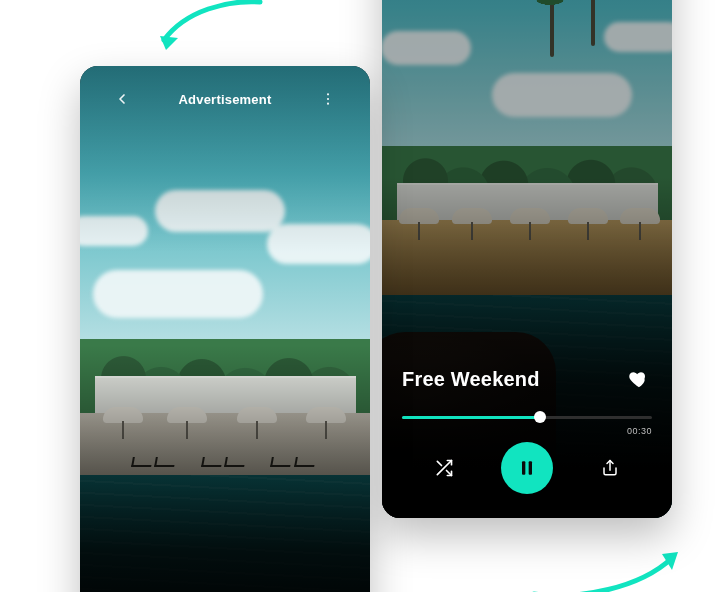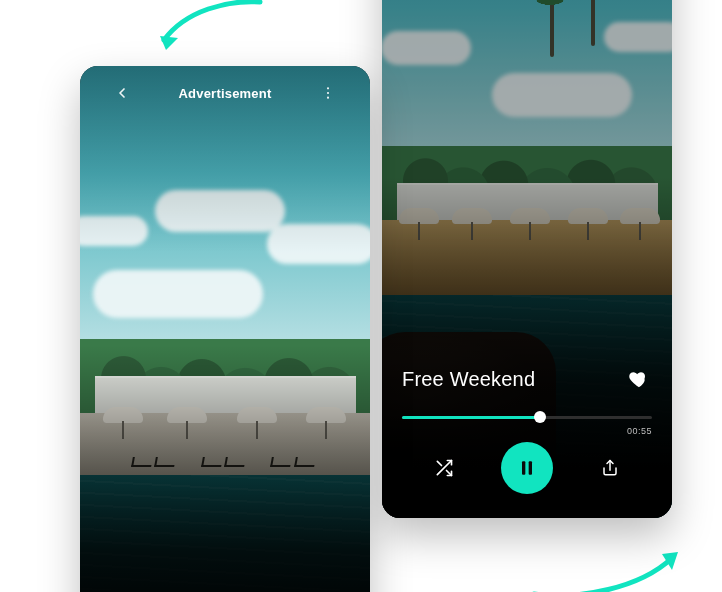--- a/index.html
+++ b/index.html
@@ -43,29 +43,29 @@
   .umbrella, .chair { position:absolute; }
   .umbrella { top:55%; width:40px; height:28px; }
   .umbrella .cap { width:40px; height:16px; background:#efece2; border-radius:20px 20px 6px 6px; }
   .umbrella .pole{ position:absolute; left:19px; top:14px; width:2px; height:18px; background:#6a675e; }
   .chair { top:63%; width:20px; height:10px; border-bottom:2px solid #26251f; border-left:2px solid #26251f; transform: skewX(-10deg); }
 
   .dim-top    { position:absolute; inset:0; background: linear-gradient(rgba(0,0,0,.35), rgba(0,0,0,0) 30%); }
   .dim-bottom { position:absolute; inset:0; background: linear-gradient(rgba(0,0,0,0) 45%, rgba(0,0,0,.85) 78%, #000 92%); }
   .dim-all    { position:absolute; inset:0; background: rgba(0,0,0,.30); }
 
-  .hdr { position:absolute; left:0; right:0; top:14px; height:26px; display:flex; align-items:center; justify-content:space-between; padding:0 31px; }
+  .hdr { position:absolute; left:0; right:0; top:20px; height:26px; display:flex; align-items:center; justify-content:space-between; padding:0 31px; }
   .hdr .title { font-size:13px; font-weight:700; letter-spacing:.2px; }
   .iconbtn { width:26px; height:26px; display:flex; align-items:center; justify-content:center; color:#fff; }
   .iconbtn.small { width:22px; height:22px; opacity:.92; }
 
   .info { position:absolute; left:20px; right:20px; }
   .phone-b .info { bottom: 94px; }
   .row { display:flex; align-items:center; justify-content:space-between; }
-  .title-lg { font-size:20px; font-weight:400; letter-spacing:.2px; }
+  .title-lg { font-size:20px; font-weight:700; letter-spacing:.2px; }
   .sub { font-size:12px; font-weight:500; color:#d9d9d9; margin-top:4px; }
 
   .scrubber { position:relative; margin-top:18px; height:14px; }
   .track { position:absolute; left:0; right:0; top:6px; height:3px; background:#2f2f2f; border-radius:3px; }
   .fill  { position:absolute; left:0; top:6px; height:3px; background:#11e4c0; border-radius:3px; }
   .thumb { position:absolute; top:1px; width:12px; height:12px; border-radius:50%; background:#fff; transform:translateX(-50%); }
   .dur   { position:absolute; right:0; top:16px; font-size:9px; color:#bfbfbf; letter-spacing:.5px; }
 
   .controls { position:absolute; left:0; right:0; bottom:24px; display:flex; align-items:center; justify-content:center; gap:44px; }
   .bigbtn { width:52px; height:52px; border-radius:50%; background:#11e4c0; display:flex; align-items:center; justify-content:center; color:#0b0b0b; }
@@ -155,21 +155,21 @@
         <div class="iconbtn">
           <svg width="22" height="22" viewBox="0 0 24 24" fill="#fff">
               <path d="M12 21s-7.5-4.9-10-9.3C.4 8 2.3 4.5 5.8 4.5c2 0 3.4 1.1 4.2 2.3.8-1.2 2.2-2.3 4.2-2.3 3.5 0 5.4 3.5 3.8 7.2C19.5 16.1 12 21 12 21z"></path>
             </svg>
         </div>
       </div>
       <div class="scrubber">
         <div class="track"></div>
         <div class="fill" style="width: 55%;"></div>
         <div class="thumb" style="left: 55%;"></div>
-        <div class="dur">00:55</div>
+        <div class="dur">00:30</div>
       </div>
     </div>
 
     <div class="controls">
       <div class="iconbtn">
         <svg width="20" height="20" viewBox="0 0 24 24" fill="none" stroke="#fff" stroke-width="2" stroke-linecap="round" stroke-linejoin="round">
             <path d="M16 3h5v5"></path>
             <path d="M4 20 21 3"></path>
             <path d="M21 16v5h-5"></path>
             <path d="M15 15l6 6"></path>

